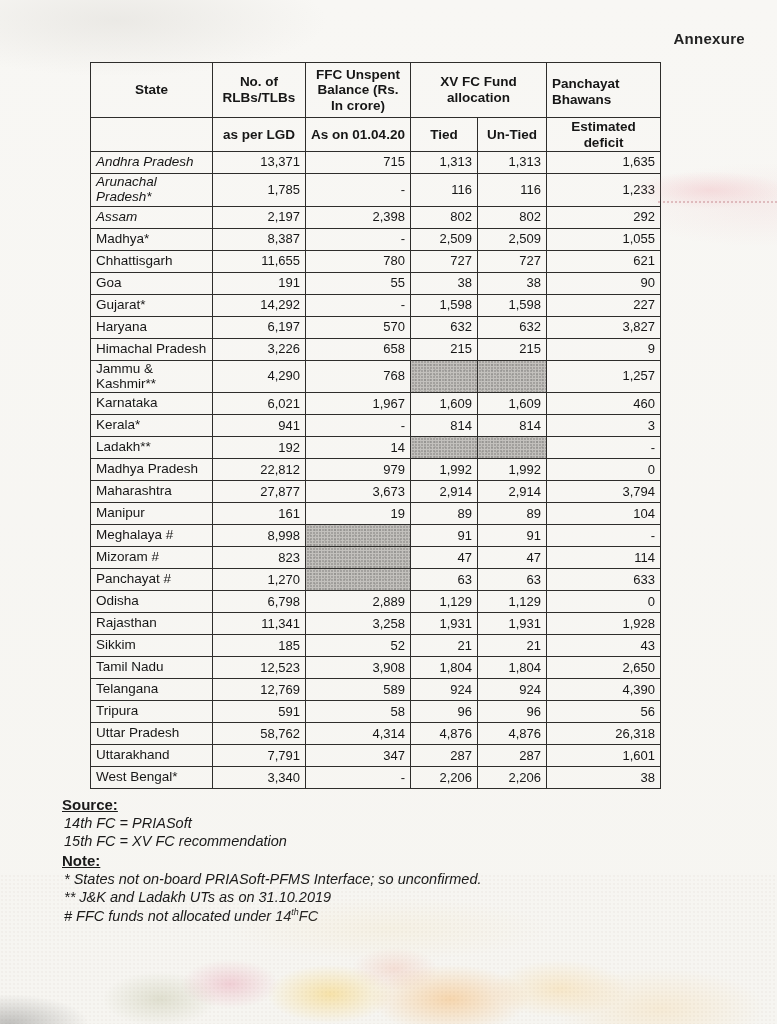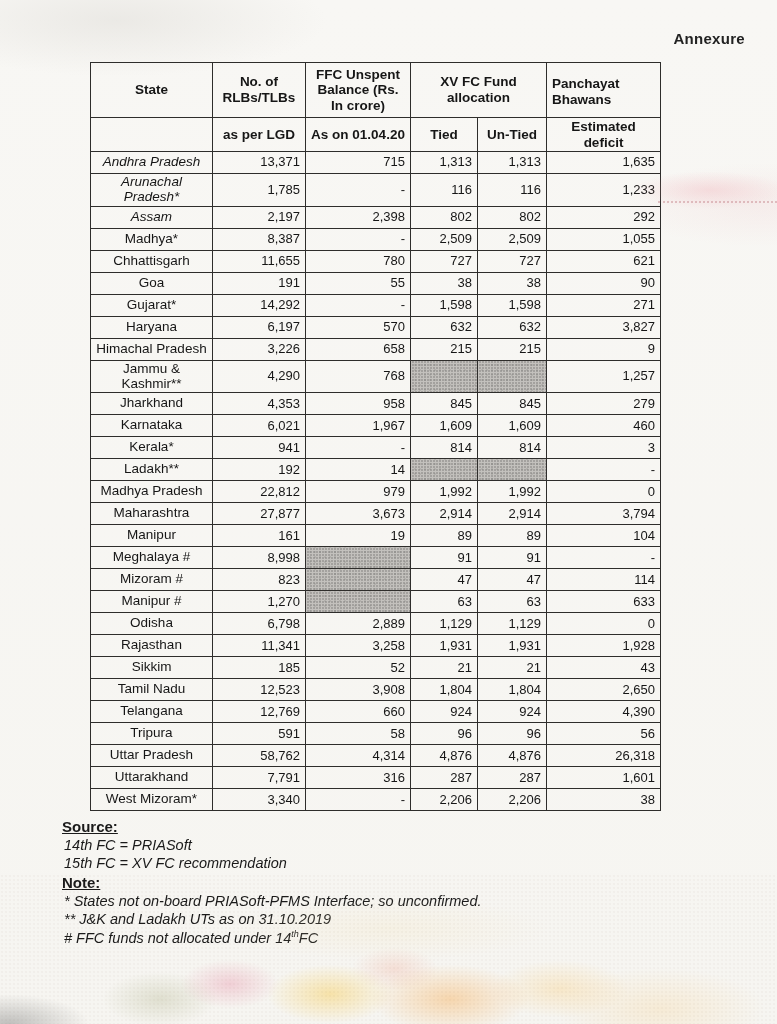--- a/index.html
+++ b/index.html
@@ -29,21 +29,21 @@
     border:1.6px solid #2e2d2b;
     padding:1px 5px;
     overflow:hidden;
   }
   .doc-table thead th { font-weight:bold; font-size:13.5px; text-align:center; line-height:1.15; }
   .doc-table thead tr.h1 th { height:48px; vertical-align:middle; }
   .doc-table thead tr.h2 th { height:27px; }
   .doc-table thead th.pb-h { text-align:left; vertical-align:top; padding-top:5px; }
   .doc-table tbody td { height:19px; line-height:1.1; vertical-align:middle; }
   .doc-table td.num { text-align:right; font-variant-numeric:tabular-nums; }
-  .doc-table td.state-cell { text-align:center; font-size:13.5px; }
+  .doc-table td.state-cell { text-align:left; font-size:13.5px; }
   .doc-table tbody tr:nth-child(-n+3) td.state-cell { font-style:italic; } 
   .doc-table tr.total-row td { font-weight:bold; }
   .shaded {
     background-color:#c3c1bd;
     background-image:
       radial-gradient(rgba(45,45,45,.85) .7px, transparent .9px),
       radial-gradient(rgba(95,95,95,.65) .7px, transparent .9px);
     background-size:3px 3px, 5px 5px;
     background-position:0 0, 1px 2px;
   }
@@ -167,21 +167,21 @@
             <td class="num">38</td>
             <td class="num">38</td>
             <td class="num">90</td>
           </tr>
           <tr>
             <td class="state-cell">Gujarat*</td>
             <td class="num">14,292</td>
             <td class="num">-</td>
             <td class="num">1,598</td>
             <td class="num">1,598</td>
-            <td class="num">271</td>
+            <td class="num">227</td>
           </tr>
           <tr>
             <td class="state-cell">Haryana</td>
             <td class="num">6,197</td>
             <td class="num">570</td>
             <td class="num">632</td>
             <td class="num">632</td>
             <td class="num">3,827</td>
           </tr>
           <tr>
@@ -194,28 +194,20 @@
           </tr>
           <tr>
             <td class="state-cell">Jammu &amp; Kashmir**</td>
             <td class="num">4,290</td>
             <td class="num">768</td>
             <td class="num shaded"></td>
             <td class="num shaded"></td>
             <td class="num">1,257</td>
           </tr>
           <tr>
-            <td class="state-cell">Jharkhand</td>
-            <td class="num">4,353</td>
-            <td class="num">958</td>
-            <td class="num">845</td>
-            <td class="num">845</td>
-            <td class="num">279</td>
-          </tr>
-          <tr>
             <td class="state-cell">Karnataka</td>
             <td class="num">6,021</td>
             <td class="num">1,967</td>
             <td class="num">1,609</td>
             <td class="num">1,609</td>
             <td class="num">460</td>
           </tr>
           <tr>
             <td class="state-cell">Kerala*</td>
             <td class="num">941</td>
@@ -266,21 +258,21 @@
           </tr>
           <tr>
             <td class="state-cell">Mizoram #</td>
             <td class="num">823</td>
             <td class="num shaded"></td>
             <td class="num">47</td>
             <td class="num">47</td>
             <td class="num">114</td>
           </tr>
           <tr>
-            <td class="state-cell">Manipur #</td>
+            <td class="state-cell">Panchayat #</td>
             <td class="num">1,270</td>
             <td class="num shaded"></td>
             <td class="num">63</td>
             <td class="num">63</td>
             <td class="num">633</td>
           </tr>
           <tr>
             <td class="state-cell">Odisha</td>
             <td class="num">6,798</td>
             <td class="num">2,889</td>
@@ -308,21 +300,21 @@
             <td class="state-cell">Tamil Nadu</td>
             <td class="num">12,523</td>
             <td class="num">3,908</td>
             <td class="num">1,804</td>
             <td class="num">1,804</td>
             <td class="num">2,650</td>
           </tr>
           <tr>
             <td class="state-cell">Telangana</td>
             <td class="num">12,769</td>
-            <td class="num">660</td>
+            <td class="num">589</td>
             <td class="num">924</td>
             <td class="num">924</td>
             <td class="num">4,390</td>
           </tr>
           <tr>
             <td class="state-cell">Tripura</td>
             <td class="num">591</td>
             <td class="num">58</td>
             <td class="num">96</td>
             <td class="num">96</td>
@@ -332,27 +324,27 @@
             <td class="state-cell">Uttar Pradesh</td>
             <td class="num">58,762</td>
             <td class="num">4,314</td>
             <td class="num">4,876</td>
             <td class="num">4,876</td>
             <td class="num">26,318</td>
           </tr>
           <tr>
             <td class="state-cell">Uttarakhand</td>
             <td class="num">7,791</td>
-            <td class="num">316</td>
+            <td class="num">347</td>
             <td class="num">287</td>
             <td class="num">287</td>
             <td class="num">1,601</td>
           </tr>
           <tr>
-            <td class="state-cell">West Mizoram*</td>
+            <td class="state-cell">West Bengal*</td>
             <td class="num">3,340</td>
             <td class="num">-</td>
             <td class="num">2,206</td>
             <td class="num">2,206</td>
             <td class="num">38</td>
           </tr>
         </tbody>
     </table>
 
     <div class="footer">

